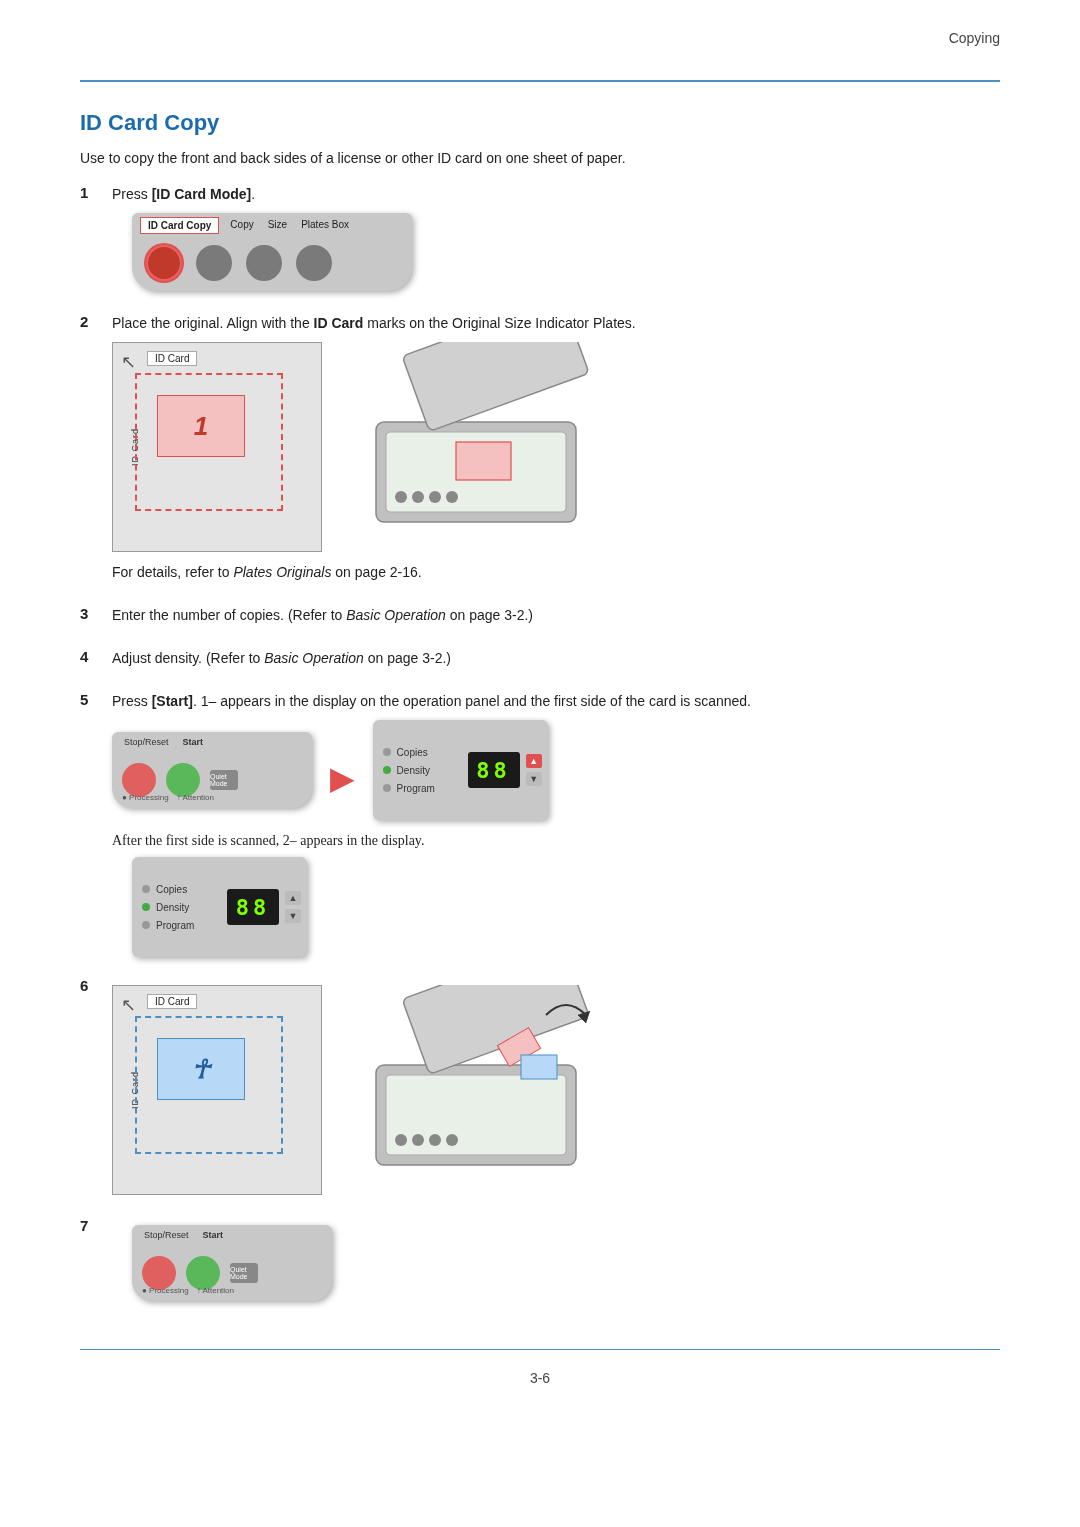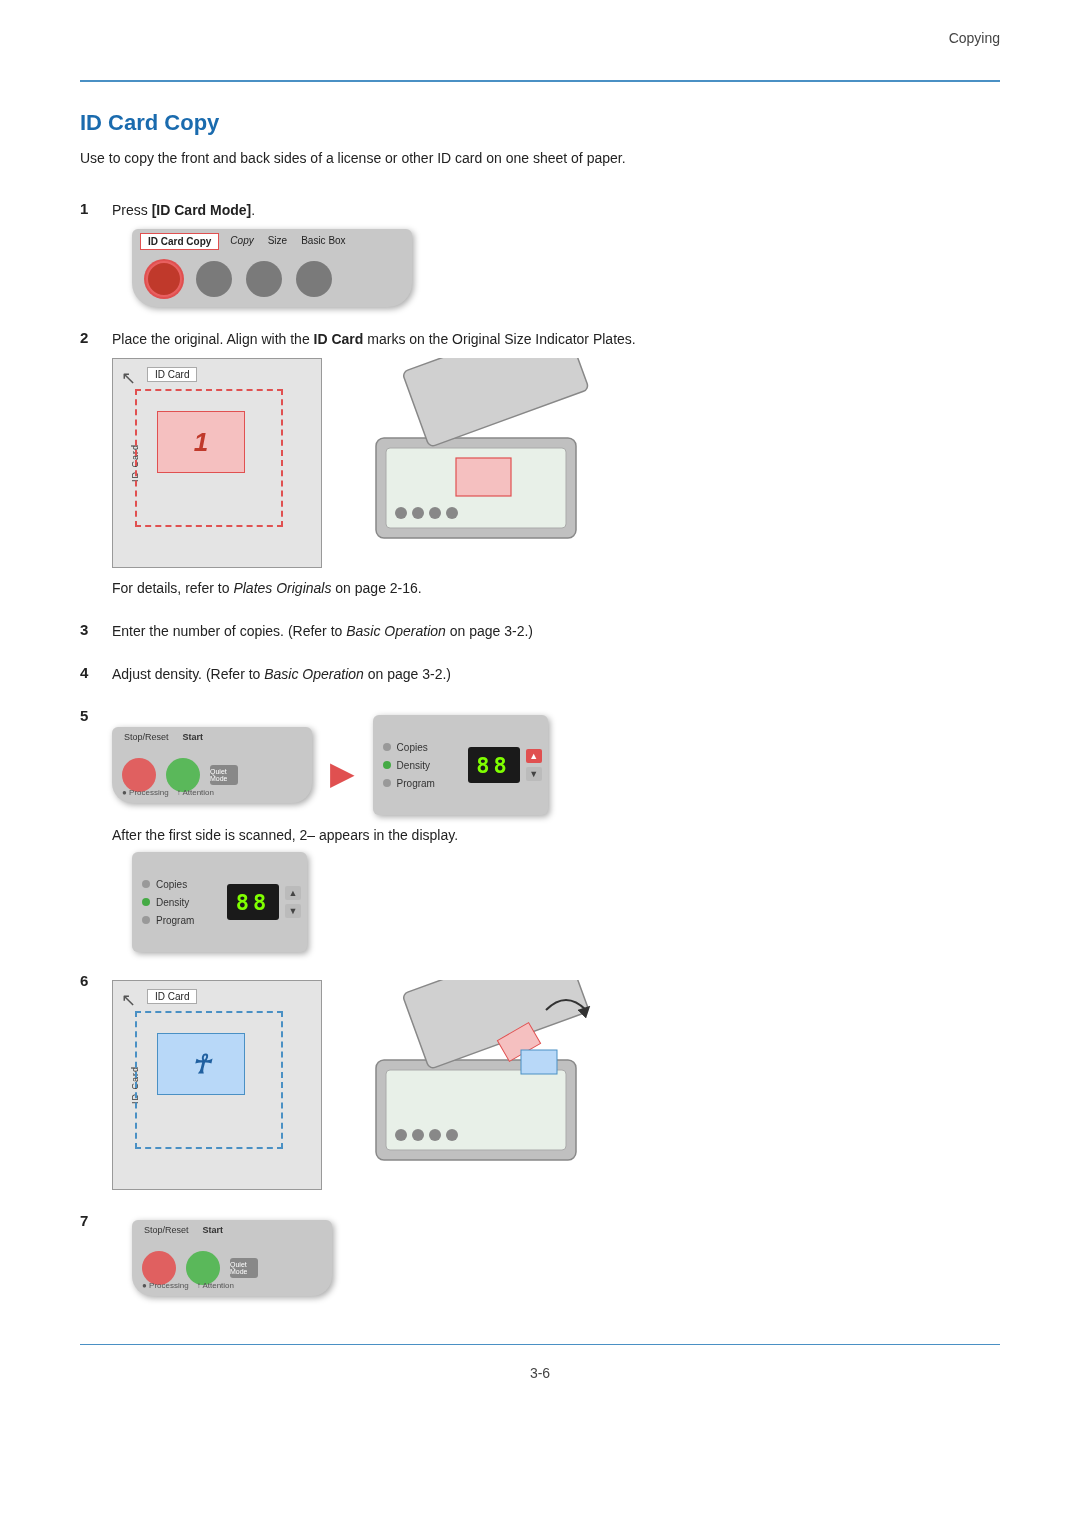--- a/index.html
+++ b/index.html
@@ -45,21 +45,21 @@
     }
     h1.title {
       font-size: 22px;
       font-weight: bold;
       color: #1a6bae;
       margin-bottom: 14px;
     }
     .intro-text {
       font-size: 14px;
       color: #222;
-      margin-bottom: 34px;
+      margin-bottom: 18px;
     }
     .steps {
       margin-left: 0;
     }
     .step {
       display: flex;
       align-items: flex-start;
       margin-bottom: 14px;
     }
     .step-num {
@@ -123,23 +123,23 @@
     <div class="step">
       <div class="step-num">1</div>
       <div class="step-content">
         <p>Press <b>[ID Card Mode]</b>.</p>
 
         <div style="margin:8px 0 8px 20px;">
           <div style="background:#c8c8c8; border-radius:6px 6px 24px 24px; width:280px; height:78px; position:relative; box-shadow:2px 2px 6px #aaa; display:flex; align-items:center; padding:0 14px; gap:14px;">
 
             <div style="position:absolute;top:4px;left:0;width:100%;display:flex;font-size:10px;color:#222;">
               <div style="padding:2px 7px;border:1.5px solid #e05050;background:#fff;font-size:10px;font-weight:bold;margin-left:8px;">ID Card Copy</div>
-              <div style="padding:2px 7px;font-size:10px;margin-left:4px;font-style:italic;">Copy</div>
+              <div style="padding:2px 7px;font-size:10px;margin-left:4px;">Copy</div>
               <div style="padding:2px 7px;font-size:10px;">Size</div>
-              <div style="padding:2px 7px;font-size:10px;">Basic Box</div>
+              <div style="padding:2px 7px;font-size:10px;">Plates Box</div>
             </div>
 
             <div style="width:36px;height:36px;border-radius:50%;background:#c0392b;border:2.5px solid #e86060;margin-top:22px;box-shadow:0 0 0 2px #e05050;display:flex;align-items:center;justify-content:center;"></div>
             <div style="width:36px;height:36px;border-radius:50%;background:#7a7a7a;margin-top:22px;display:flex;align-items:center;justify-content:center;"></div>
             <div style="width:36px;height:36px;border-radius:50%;background:#7a7a7a;margin-top:22px;display:flex;align-items:center;justify-content:center;"></div>
             <div style="width:36px;height:36px;border-radius:50%;background:#7a7a7a;margin-top:22px;display:flex;align-items:center;justify-content:center;"></div>
           </div>
         </div>
       </div>
     </div>
@@ -193,20 +193,21 @@
     <div class="step">
       <div class="step-num">4</div>
       <div class="step-content">
         <p>Adjust density. (Refer to <i>Basic Operation</i> on page 3-2.)</p>
       </div>
     </div>
 
     <div class="step">
       <div class="step-num">5</div>
       <div class="step-content">
+        <p>Press <b>[Start]</b>. 1– appears in the display on the operation panel and the first side of the card is scanned.</p>
 
         <div class="figure-inline">
 
           <div style="background:#c8c8c8;border-radius:6px 6px 20px 20px;width:200px;height:76px;position:relative;box-shadow:2px 2px 6px #aaa;display:flex;align-items:center;padding:0 10px;gap:10px;">
             <div style="position:absolute;top:5px;left:12px;font-size:9px;color:#333;display:flex;gap:14px;">
               <span>Stop/Reset</span>
               <span style="font-weight:bold;">Start</span>
             </div>
             <div style="width:34px;height:34px;border-radius:50%;background:#e06060;margin-top:20px;display:flex;align-items:center;justify-content:center;"></div>
             <div style="width:34px;height:34px;border-radius:50%;background:#5ab85a;margin-top:20px;display:flex;align-items:center;justify-content:center;"></div>
@@ -237,21 +238,21 @@
 
             <div style="position:absolute;right:28px;top:50%;transform:translateY(-50%);background:#1a1a1a;color:#7fff00;font-size:22px;font-weight:bold;width:52px;height:36px;display:flex;align-items:center;justify-content:center;border-radius:3px;font-family:monospace;letter-spacing:4px;">88</div>
 
             <div style="position:absolute;right:6px;top:50%;transform:translateY(-50%);display:flex;flex-direction:column;gap:4px;">
               <div style="background:#e05050;border-radius:2px;width:16px;height:14px;display:flex;align-items:center;justify-content:center;font-size:9px;color:#fff;">▲</div>
               <div style="background:#bbb;border-radius:2px;width:16px;height:14px;display:flex;align-items:center;justify-content:center;font-size:9px;color:#444;">▼</div>
             </div>
           </div>
         </div>
 
-        <p style="font-size:14px;margin:10px 0 6px 0;">After the first side is scanned, 2– appears in the display.</p>
+        <p style="font-size:14px;margin:10px 0 6px 0;font-family:Liberation Serif, serif;">After the first side is scanned, 2– appears in the display.</p>
 
         <div style="margin:6px 0 6px 20px;">
           <div style="background:#c8c8c8;border-radius:6px;width:175px;height:100px;position:relative;box-shadow:2px 2px 6px #aaa;display:flex;flex-direction:column;justify-content:center;padding:8px 10px;gap:7px;">
             <div style="display:flex;align-items:center;gap:6px;font-size:10px;color:#333;">
               <span style="width:8px;height:8px;border-radius:50%;background:#999;display:inline-block;"></span>
               <span>Copies</span>
             </div>
             <div style="display:flex;align-items:center;gap:6px;font-size:10px;color:#333;">
               <span style="width:8px;height:8px;border-radius:50%;background:#4a4;display:inline-block;"></span>
               <span>Density</span>

